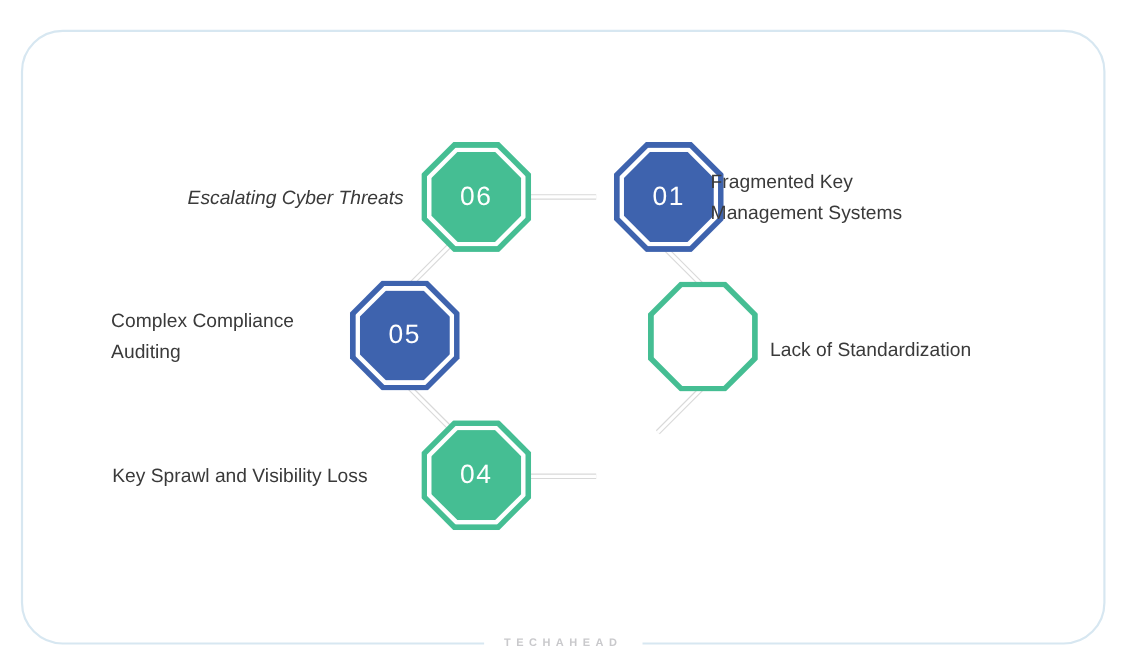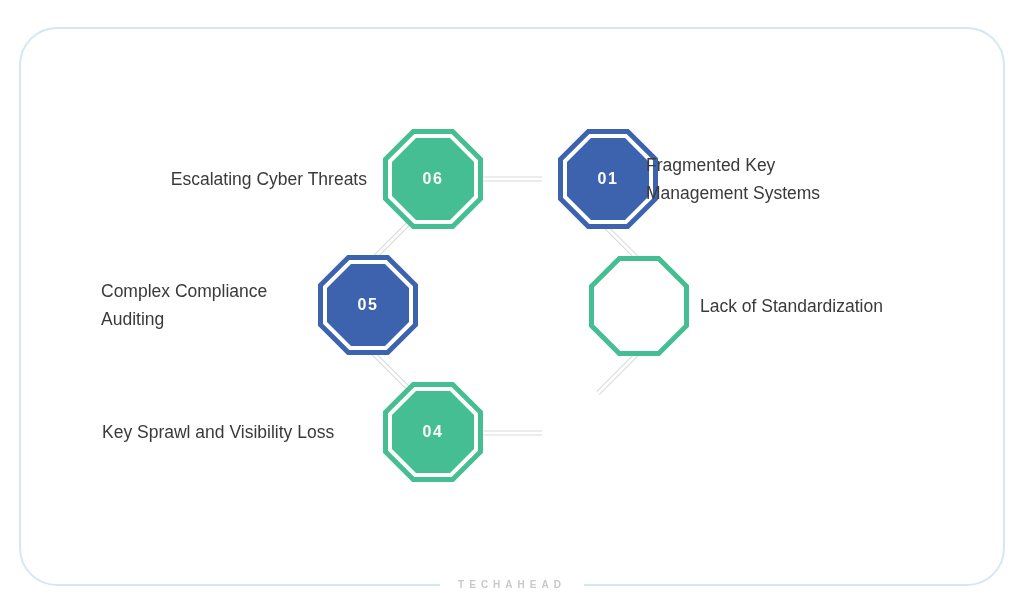--- a/index.html
+++ b/index.html
@@ -48,40 +48,40 @@
   .o-core  {
     inset: 9px;
     display: flex;
     align-items: center;
     justify-content: center;
   }
   .node.green .o-outer, .node.green .o-core { background: var(--green, #45be93); }
   .node.blue  .o-outer, .node.blue  .o-core { background: var(--blue,  #3e63ae); }
   .node .num {
     color: var(--number_text, #ffffff);
-    font-size: 16px;
-    font-weight: 700;
+    font-size: 24px;
+    font-weight: 400;
     letter-spacing: 1.5px;
   }
 
   .lbl {
     position: absolute;
     color: var(--label_text, #3a3a3a);
     font-size: 17.5px;
     line-height: 28px;
     font-weight: 400;
   }
   .nowrap { white-space: nowrap; }
 
   .lbl-01 { left: 646px; top: 151px; width: 212px; text-align: left; }
-  .lbl-02 { left: 700px; top: 292px; }
+  .lbl-02 { left: 700px; top: 304px; }
   .lbl-03 { left: 650px; top: 418px; }
   .lbl-04 { left: 102px; top: 418px; }
   .lbl-05 { left: 101px; top: 277px; width: 212px; text-align: left; }
-  .lbl-06 { right: 657px; top: 165px; text-align: right; }
+  .lbl-06 { right: 657px; top: 165px; text-align: right; font-style: italic; }
 
   .node-01 { left: 530px; top: 129px; margin-left: 28px; }
   .node-02 { left: 589px; top: 256px; }
   .node-03 { left: 530px; top: 382px; }
   .node-04 { left: 383px; top: 382px; }
   .node-05 { left: 318px; top: 255px; }
   .node-06 { left: 383px; top: 129px; }
 
   .logo {
     position: absolute;

